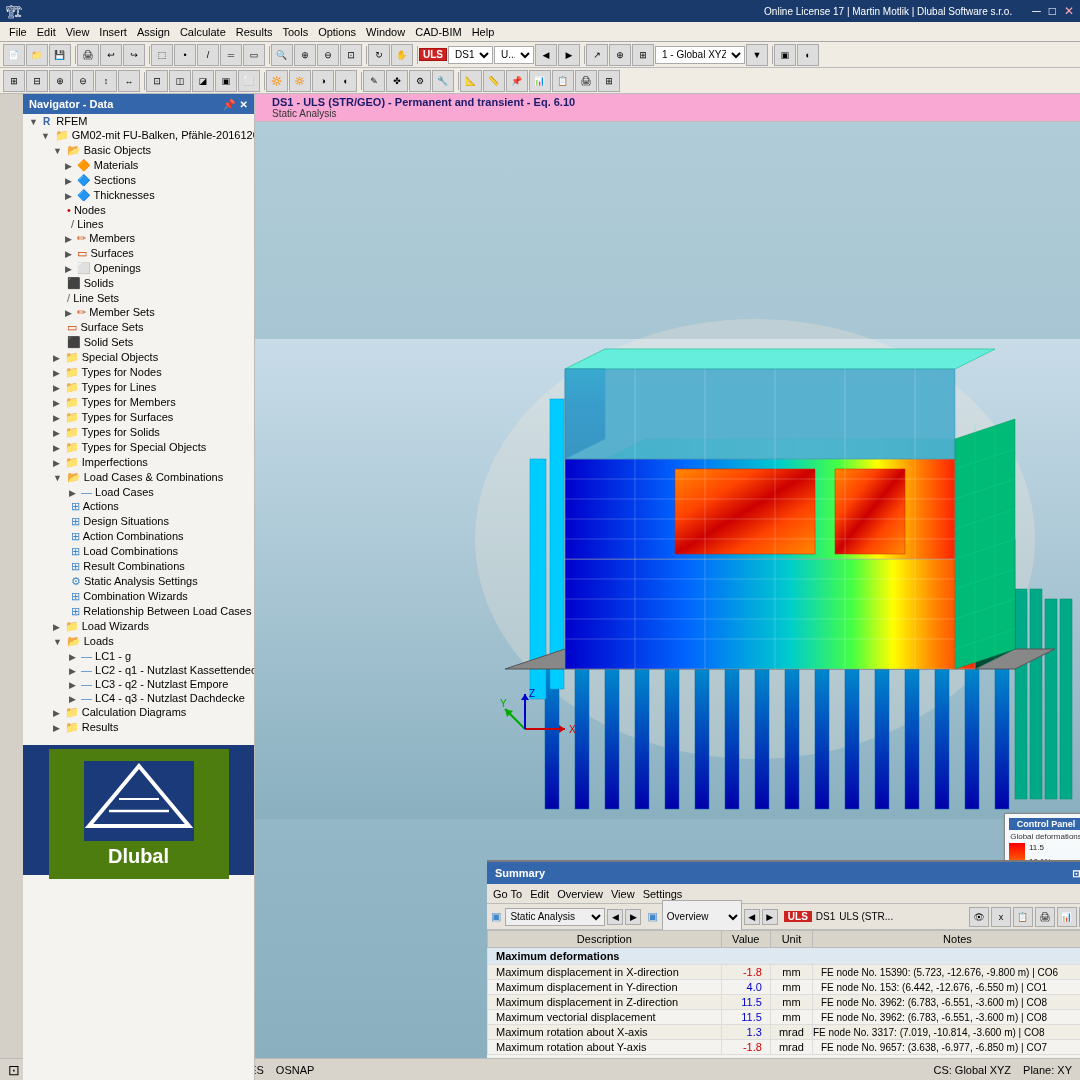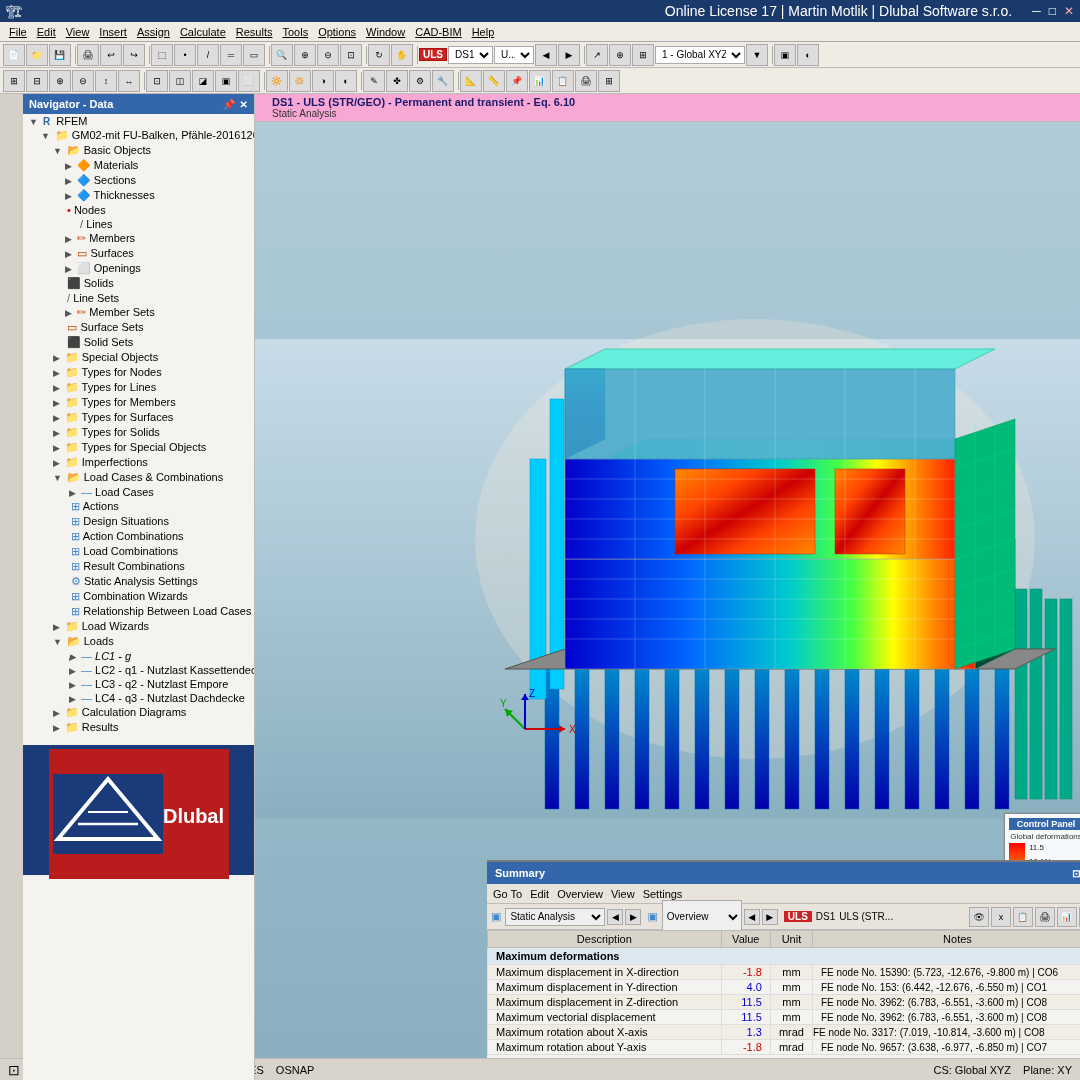--- a/index.html
+++ b/index.html
@@ -6,21 +6,21 @@
     body { width: 1080px; height: 1080px; overflow: hidden; font-family: 'Segoe UI', Tahoma, Arial, sans-serif; font-size: 11px; background: #d4d0c8; }
 
     
     #titlebar { background: #1a3a6b; color: white; height: 22px; display: flex; align-items: center; justify-content: space-between; padding: 0 6px; font-size: 11px; }
     #titlebar .title { display: flex; align-items: center; gap: 4px; }
     #titlebar .controls { display: flex; gap: 8px; }
     #titlebar .controls span { cursor: pointer; font-size: 12px; }
 
     
     #menubar { background: #f0ece4; height: 20px; display: flex; align-items: center; padding: 0 4px; border-bottom: 1px solid #aaa; font-size: 11px; }
-    #menubar span { padding: 0 6px; cursor: pointer; text-decoration: underline; }
+    #menubar span { padding: 0 6px; cursor: pointer; }
 
     
     .toolbar { background: #f0ece4; height: 26px; display: flex; align-items: center; padding: 0 2px; border-bottom: 1px solid #bbb; gap: 1px; flex-wrap: nowrap; overflow: hidden; }
     .toolbar .tb-btn { width: 22px; height: 22px; background: #ddd; border: 1px solid #aaa; cursor: pointer; display: flex; align-items: center; justify-content: center; font-size: 9px; }
     .toolbar .tb-sep { width: 4px; border-right: 1px solid #aaa; height: 18px; }
     .toolbar .tb-combo { height: 18px; border: 1px solid #aaa; background: white; font-size: 10px; padding: 0 2px; }
     .toolbar .tb-label { font-size: 10px; padding: 0 3px; background: #cc2222; color: white; font-weight: bold; }
 
     
     #main { display: flex; width: 1080px; height: calc(1080px - 22px - 20px - 26px - 26px); margin-left: 23px; }
@@ -64,21 +64,21 @@
     .tb-highlight { background: #dd2222; color: white; padding: 1px 5px; font-size: 10px; font-weight: bold; border: 1px solid #aa1111; }
   </style>
 </head>
 <body>
 
 <div id="titlebar">
   <div class="title">
     <span style="font-size:13px; margin-right:4px;">🏗</span>
   </div>
   <div style="display:flex;align-items:center;gap:20px;">
-    <span style="font-size:14px;">Online License 17 | Martin Motlik | Dlubal Software s.r.o.</span>
+    <span style="font-size:10px;">Online License 17 | Martin Motlik | Dlubal Software s.r.o.</span>
     <div class="controls">
       <span style="cursor:pointer;">─</span>
       <span style="cursor:pointer;">□</span>
       <span style="cursor:pointer; color:#ffaaaa;">✕</span>
     </div>
   </div>
 </div>
 
 <div id="menubar" style="background:#f0ece4; height:20px; display:flex; align-items:center; padding:0 4px; border-bottom:1px solid #aaa; font-size:11px;">
   <div style="display:flex; align-items:center;">
@@ -232,21 +232,21 @@
           <span> Thicknesses</span>
         </span>
       </div>
       <div class="nav-item" style="padding:1px 4px;">
         <span style="padding-left:38px;">
           <span class="nav-arrow"> </span>
           <span style="color:#cc0000;">•</span>
           <span> Nodes</span>
         </span>
       </div>
-      <div class="nav-item" style="padding:1px 17px;">
+      <div class="nav-item" style="padding:1px 8px;">
         <span style="padding-left:38px;">
           <span class="nav-arrow"> </span>
           <span style="color:#555;">/</span>
           <span> Lines</span>
         </span>
       </div>
       <div class="nav-item" style="padding:1px 4px;">
         <span style="padding-left:38px;">
           <span class="nav-arrow">▶</span>
           <span style="color:#cc4400;">✏</span>
@@ -439,21 +439,21 @@
         </span>
       </div>
 
       <div class="nav-item" style="padding:1px 4px;">
         <span style="padding-left:26px;">
           <span class="nav-arrow">▼</span>
           <span style="color:#e8a020;">📂</span>
           <span> Loads</span>
         </span>
       </div>
-      <div class="nav-item" style="padding:1px 4px;font-style:italic;">
+      <div class="nav-item" style="padding:1px 4px;">
         <span style="padding-left:42px;">
           <span class="nav-arrow">▶</span>
           <span style="color:#4488cc;">—</span>
           <span> LC1 - g</span>
         </span>
       </div>
       <div class="nav-item" style="padding:1px 4px;">
         <span style="padding-left:42px;">
           <span class="nav-arrow">▶</span>
           <span style="color:#4488cc;">—</span>
@@ -485,21 +485,21 @@
 
       <div class="nav-item" style="padding:1px 4px;">
         <span style="padding-left:26px;">
           <span class="nav-arrow">▶</span>
           <span style="color:#e8a020;">📁</span>
           <span> Results</span>
         </span>
       </div>
 
       <div class="nav-logo">
-        <div class="nav-logo" style="width:180px; height:130px; background:#b91c1c; display:flex; align-items:center; justify-content:center; margin:8px auto 0;">
+        <div class="nav-logo" style="width:180px; height:130px; background:#4d7c0f; display:flex; flex-direction:column; align-items:center; justify-content:center; margin:8px auto 0;">
           <svg width="110" height="80" viewBox="0 0 110 80">
             <rect x="0" y="0" width="110" height="80" fill="#1a3a7a"></rect>
 
             <polygon points="55,5 5,65 105,65" fill="none" stroke="white" stroke-width="4"></polygon>
 
             <line x1="15" y1="65" x2="95" y2="65" stroke="white" stroke-width="3"></line>
             <line x1="25" y1="50" x2="85" y2="50" stroke="white" stroke-width="2.5"></line>
             <line x1="35" y1="38" x2="75" y2="38" stroke="white" stroke-width="2"></line>
           </svg>
           <div style="color:white; font-size:20px; font-weight:bold; margin-top:4px;">Dlubal</div>

